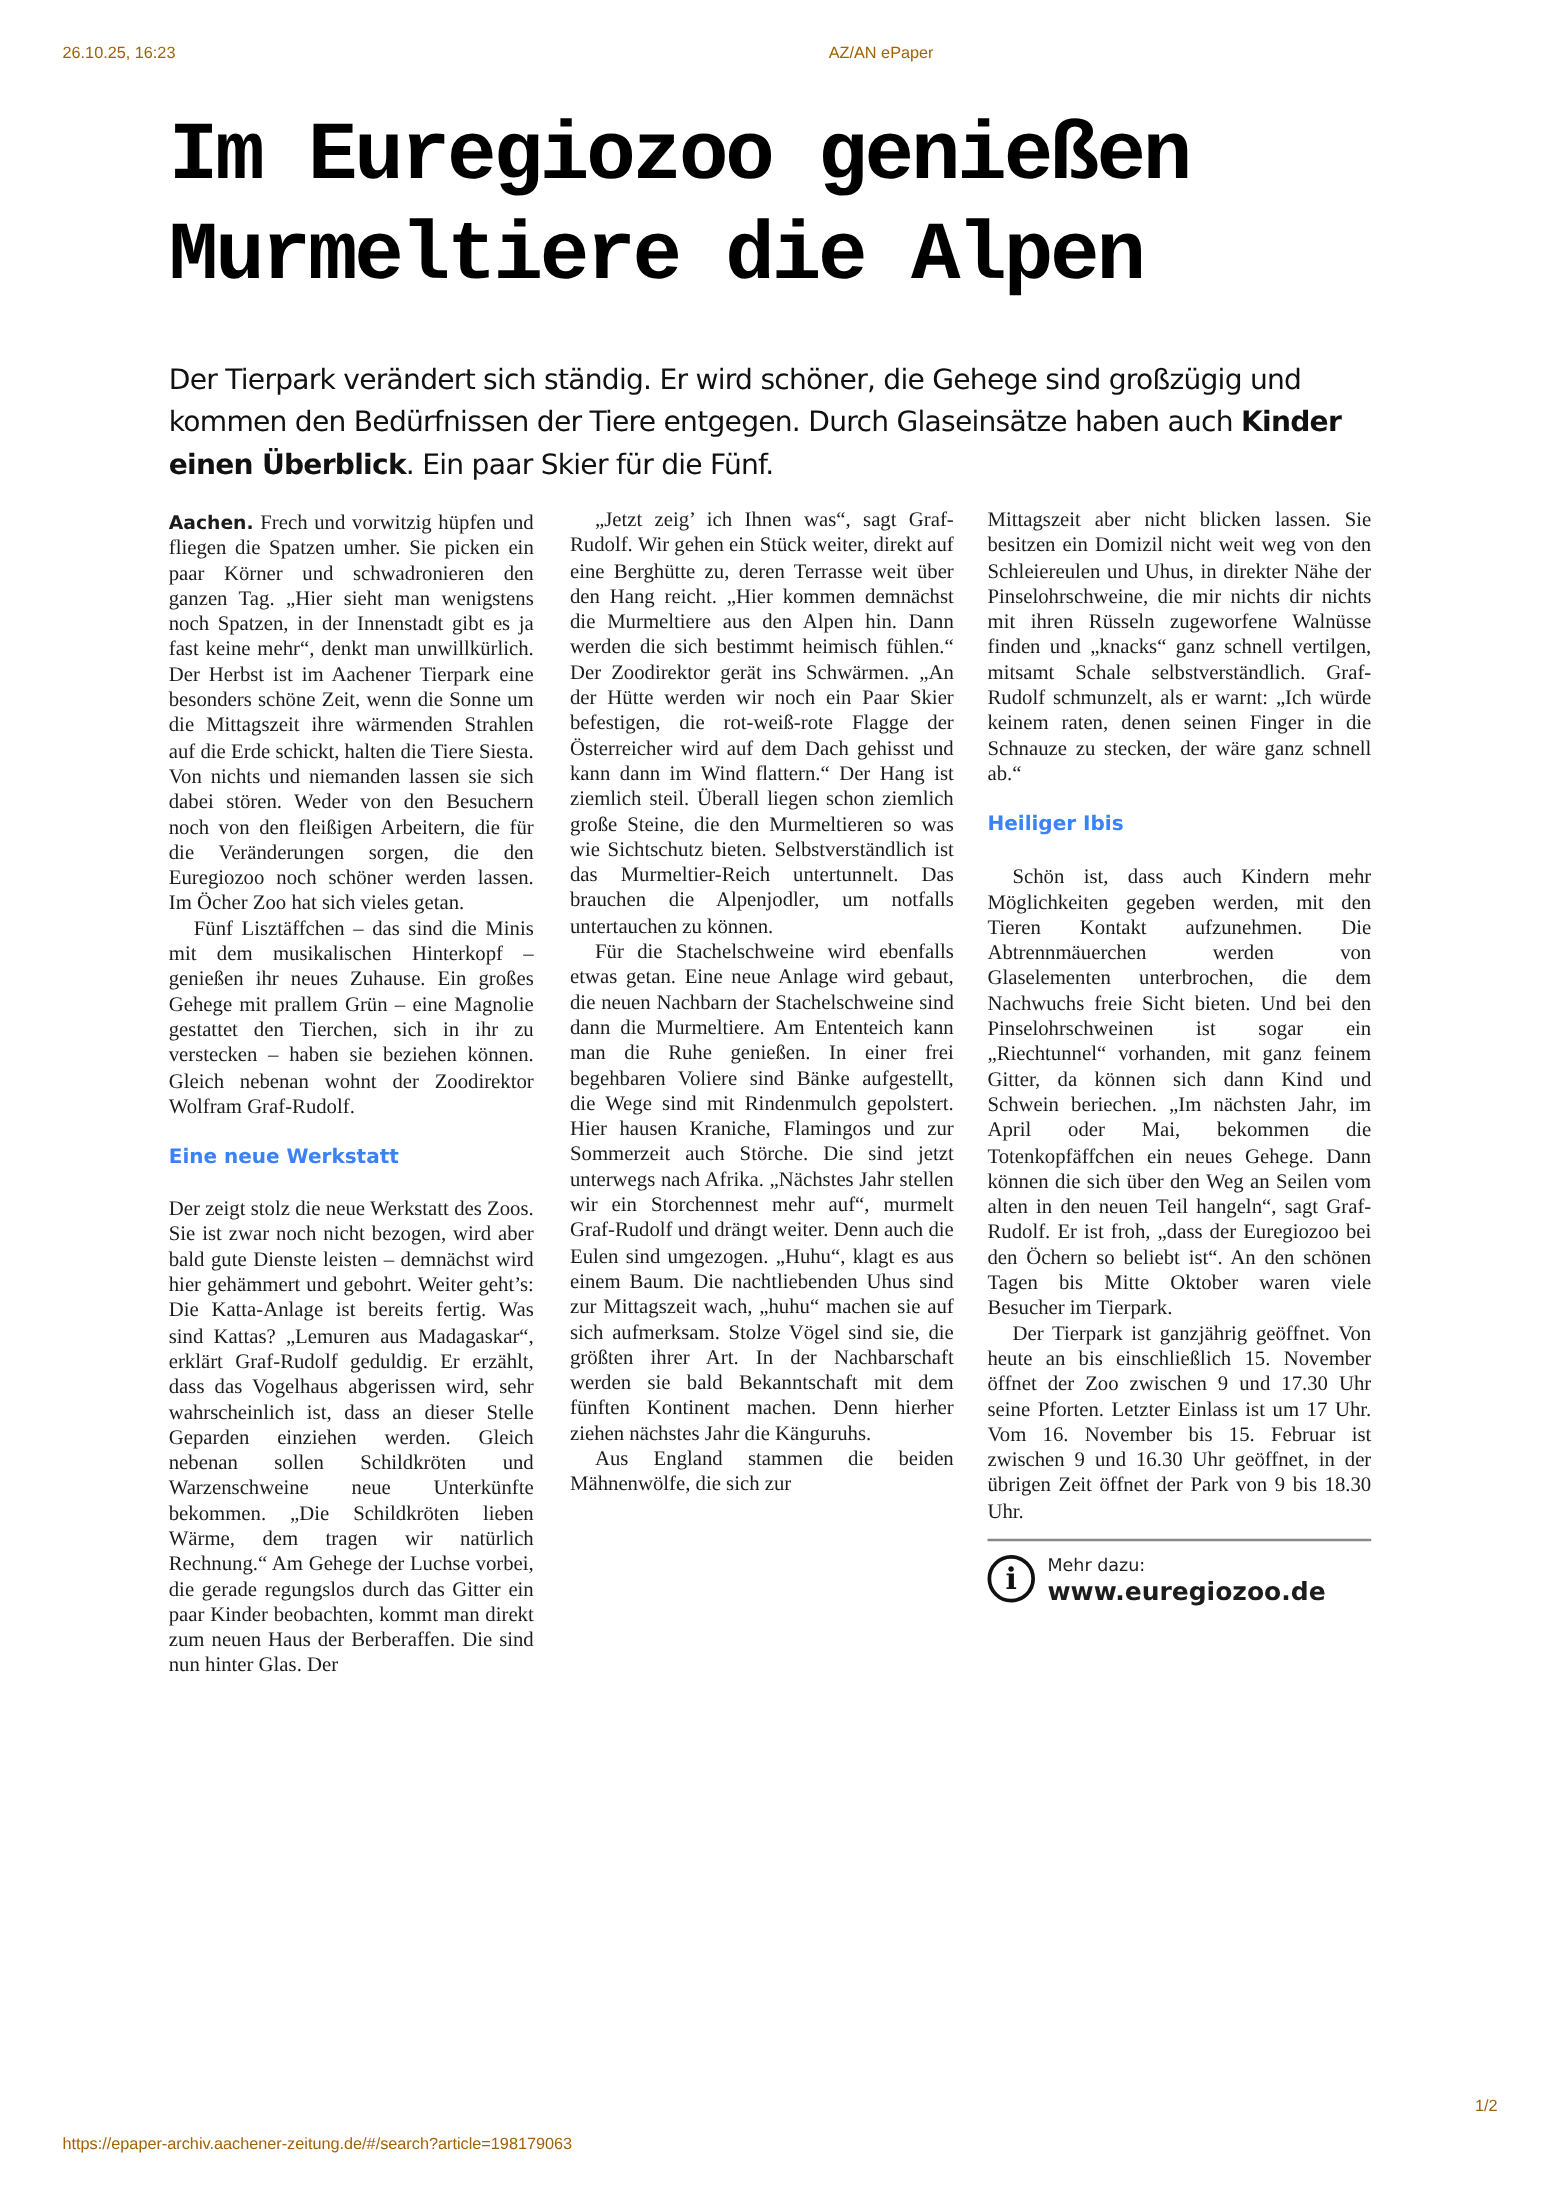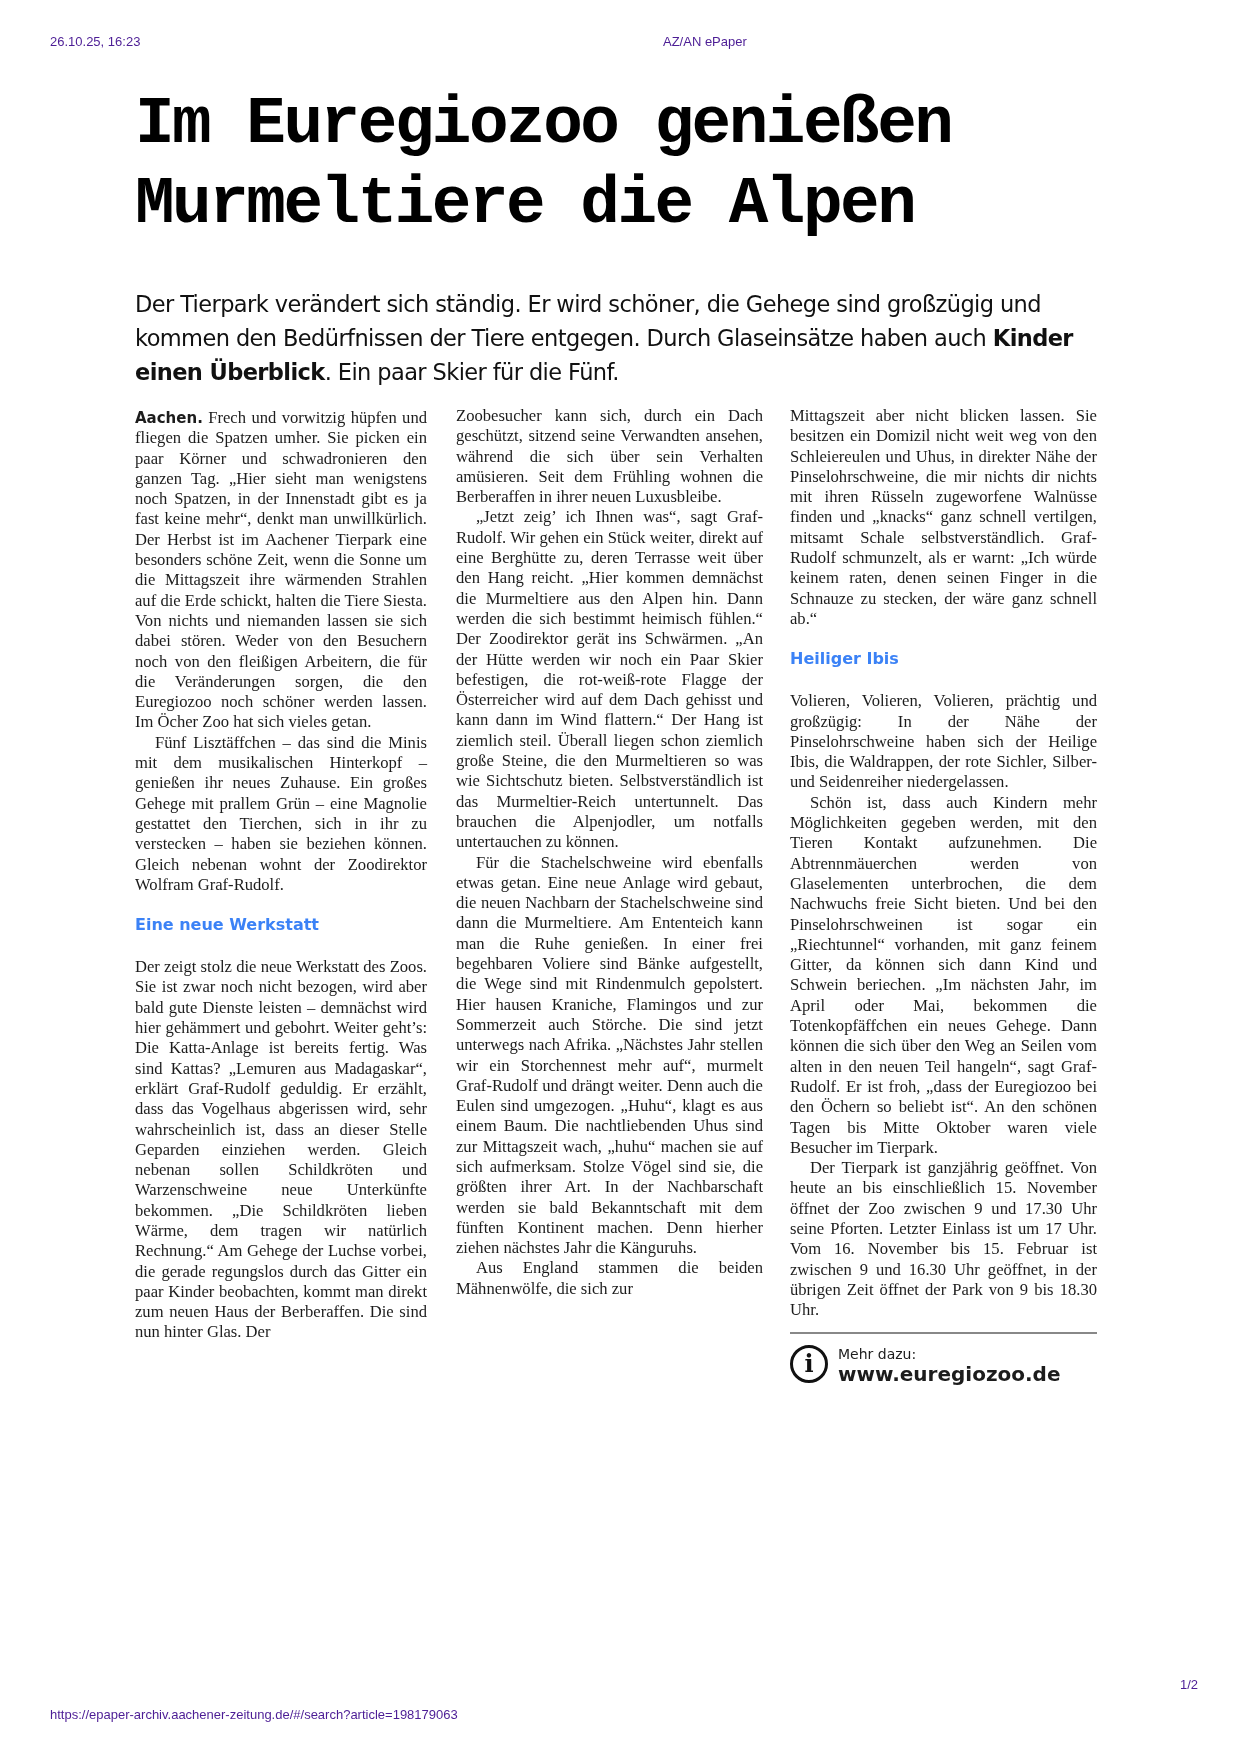--- a/index.html
+++ b/index.html
@@ -3,21 +3,21 @@
 <meta charset="utf-8">
 <style>
   html, body { margin: 0; padding: 0; }
   body {
     width: 1239px; height: 1753px; position: relative; overflow: hidden;
     background: #ffffff; color: #1a1a1a;
     font-family: "Liberation Serif", serif;
   }
   .print-header, .print-footer {
     position: absolute; font-family: "Liberation Sans", sans-serif;
-    font-size: 13px; color: #4c1d95;
+    font-size: 13px; color: #a16207;
   }
   .ph-date { left: 50px; top: 34px; }
   .ph-title { left: 663px; top: 34px; }
   .pf-url { left: 50px; top: 1707px; }
   .pf-page { left: 1180px; top: 1677px; }
 
   .headline {
     position: absolute; left: 135px; top: 85px; width: 1000px;
     font-family: Liberation Mono, monospace; font-weight: bold;
     font-size: 66px; line-height: 80px; letter-spacing: -2.5px; color: #000;
@@ -73,30 +73,28 @@
 <p class="teaser"><span>Der Tierpark verändert sich ständig. Er wird schöner, die Gehege sind großzügig und kommen den Bedürfnissen der Tiere entgegen. Durch Glaseinsätze haben auch </span><b>Kinder einen Überblick</b><span>. Ein paar Skier für die Fünf.</span></p>
 
 <div class="col col1">
   <p><span class="dateline">Aachen.</span><span> Frech und vorwitzig hüpfen und fliegen die Spatzen umher. Sie picken ein paar Körner und schwadronieren den ganzen Tag. „Hier sieht man wenigstens noch Spatzen, in der Innenstadt gibt es ja fast keine mehr“, denkt man unwillkürlich. Der Herbst ist im Aachener Tierpark eine besonders schöne Zeit, wenn die Sonne um die Mittagszeit ihre wärmenden Strahlen auf die Erde schickt, halten die Tiere Siesta. Von nichts und niemanden lassen sie sich dabei stören. Weder von den Besuchern noch von den fleißigen Arbeitern, die für die Veränderungen sorgen, die den Euregiozoo noch schöner werden lassen. Im Öcher Zoo hat sich vieles getan.</span></p>
   <p class="indent">Fünf Lisztäffchen – das sind die Minis mit dem musikalischen Hinterkopf – genießen ihr neues Zuhause. Ein großes Gehege mit prallem Grün – eine Magnolie gestattet den Tierchen, sich in ihr zu verstecken – haben sie beziehen können. Gleich nebenan wohnt der Zoodirektor Wolfram Graf-Rudolf.</p>
   <div class="subhead">Eine neue Werkstatt</div>
   <p>Der zeigt stolz die neue Werkstatt des Zoos. Sie ist zwar noch nicht bezogen, wird aber bald gute Dienste leisten – demnächst wird hier gehämmert und gebohrt. Weiter geht’s: Die Katta-Anlage ist bereits fertig. Was sind Kattas? „Lemuren aus Madagaskar“, erklärt Graf-Rudolf geduldig. Er erzählt, dass das Vogelhaus abgerissen wird, sehr wahrscheinlich ist, dass an dieser Stelle Geparden einziehen werden. Gleich nebenan sollen Schildkröten und Warzenschweine neue Unterkünfte bekommen. „Die Schildkröten lieben Wärme, dem tragen wir natürlich Rechnung.“ Am Gehege der Luchse vorbei, die gerade regungslos durch das Gitter ein paar Kinder beobachten, kommt man direkt zum neuen Haus der Berberaffen. Die sind nun hinter Glas. Der</p>
 </div>
 
 <div class="col col2">
-  <p>Zoobesucher kann sich, durch ein Dach geschützt, sitzend seine Verwandten ansehen, während die sich über sein Verhalten amüsieren. Seit dem Frühling wohnen die Berberaffen in ihrer neuen Luxusbleibe.</p>
   <p class="indent">„Jetzt zeig’ ich Ihnen was“, sagt Graf-Rudolf. Wir gehen ein Stück weiter, direkt auf eine Berghütte zu, deren Terrasse weit über den Hang reicht. „Hier kommen demnächst die Murmeltiere aus den Alpen hin. Dann werden die sich bestimmt heimisch fühlen.“ Der Zoodirektor gerät ins Schwärmen. „An der Hütte werden wir noch ein Paar Skier befestigen, die rot-weiß-rote Flagge der Österreicher wird auf dem Dach gehisst und kann dann im Wind flattern.“ Der Hang ist ziemlich steil. Überall liegen schon ziemlich große Steine, die den Murmeltieren so was wie Sichtschutz bieten. Selbstverständlich ist das Murmeltier-Reich untertunnelt. Das brauchen die Alpenjodler, um notfalls untertauchen zu können.</p>
   <p class="indent">Für die Stachelschweine wird ebenfalls etwas getan. Eine neue Anlage wird gebaut, die neuen Nachbarn der Stachelschweine sind dann die Murmeltiere. Am Ententeich kann man die Ruhe genießen. In einer frei begehbaren Voliere sind Bänke aufgestellt, die Wege sind mit Rindenmulch gepolstert. Hier hausen Kraniche, Flamingos und zur Sommerzeit auch Störche. Die sind jetzt unterwegs nach Afrika. „Nächstes Jahr stellen wir ein Storchennest mehr auf“, murmelt Graf-Rudolf und drängt weiter. Denn auch die Eulen sind umgezogen. „Huhu“, klagt es aus einem Baum. Die nachtliebenden Uhus sind zur Mittagszeit wach, „huhu“ machen sie auf sich aufmerksam. Stolze Vögel sind sie, die größten ihrer Art. In der Nachbarschaft werden sie bald Bekanntschaft mit dem fünften Kontinent machen. Denn hierher ziehen nächstes Jahr die Känguruhs.</p>
   <p class="indent">Aus England stammen die beiden Mähnenwölfe, die sich zur</p>
 </div>
 
 <div class="col col3">
   <p>Mittagszeit aber nicht blicken lassen. Sie besitzen ein Domizil nicht weit weg von den Schleiereulen und Uhus, in direkter Nähe der Pinselohrschweine, die mir nichts dir nichts mit ihren Rüsseln zugeworfene Walnüsse finden und „knacks“ ganz schnell vertilgen, mitsamt Schale selbstverständlich. Graf-Rudolf schmunzelt, als er warnt: „Ich würde keinem raten, denen seinen Finger in die Schnauze zu stecken, der wäre ganz schnell ab.“</p>
   <div class="subhead">Heiliger Ibis</div>
-  <p>Volieren, Volieren, Volieren, prächtig und großzügig: In der Nähe der Pinselohrschweine haben sich der Heilige Ibis, die Waldrappen, der rote Sichler, Silber- und Seidenreiher niedergelassen.</p>
   <p class="indent">Schön ist, dass auch Kindern mehr Möglichkeiten gegeben werden, mit den Tieren Kontakt aufzunehmen. Die Abtrennmäuerchen werden von Glaselementen unterbrochen, die dem Nachwuchs freie Sicht bieten. Und bei den Pinselohrschweinen ist sogar ein „Riechtunnel“ vorhanden, mit ganz feinem Gitter, da können sich dann Kind und Schwein beriechen. „Im nächsten Jahr, im April oder Mai, bekommen die Totenkopfäffchen ein neues Gehege. Dann können die sich über den Weg an Seilen vom alten in den neuen Teil hangeln“, sagt Graf-Rudolf. Er ist froh, „dass der Euregiozoo bei den Öchern so beliebt ist“. An den schönen Tagen bis Mitte Oktober waren viele Besucher im Tierpark.</p>
   <p class="indent">Der Tierpark ist ganzjährig geöffnet. Von heute an bis einschließlich 15. November öffnet der Zoo zwischen 9 und 17.30 Uhr seine Pforten. Letzter Einlass ist um 17 Uhr. Vom 16. November bis 15. Februar ist zwischen 9 und 16.30 Uhr geöffnet, in der übrigen Zeit öffnet der Park von 9 bis 18.30 Uhr.</p>
   <div class="info-rule"></div>
   <div class="info-box">
     <div class="info-icon">i</div>
     <div class="info-text">
       <div>Mehr dazu:</div>
       <div class="url">www.euregiozoo.de</div>
     </div>
   </div>

